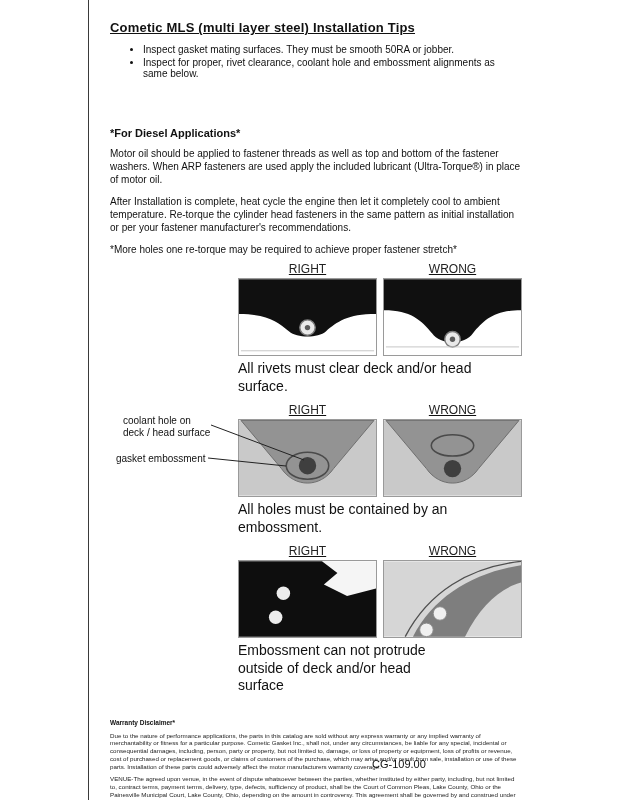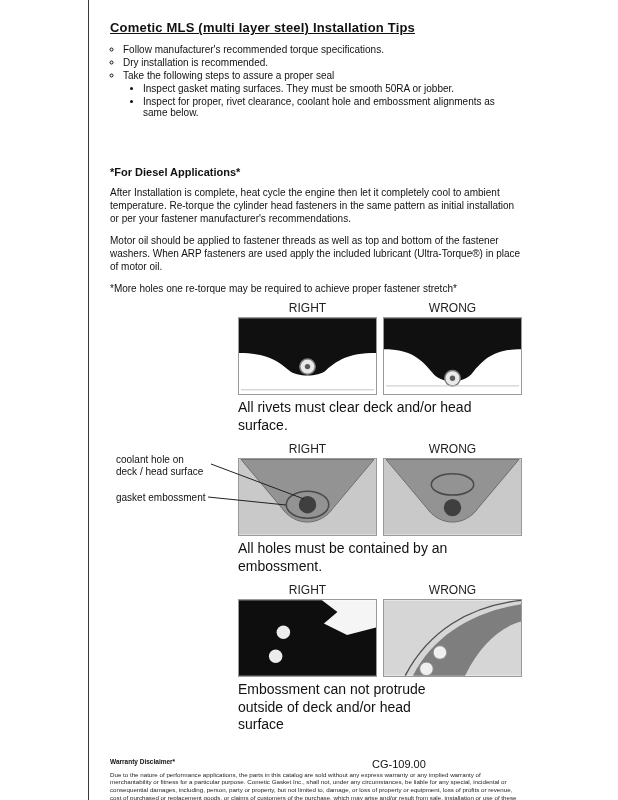--- a/index.html
+++ b/index.html
@@ -27,31 +27,31 @@
   ul.tips li { margin-bottom: 2px; }
   ul.subtips { list-style: disc outside; padding-left: 33px; font-size: 10px; }
   ul.subtips li { margin-bottom: 2px; }
 
   .section-diesel { margin-top: 14px; }
   .diesel-heading { font-size: 11px; font-weight: bold; margin-bottom: 8px; margin-top: 48px; }
   .para { font-size: 10px; line-height: 1.3; margin-bottom: 9px; max-width: 420px; }
   .para.note { margin-bottom: 6px; }
 
   .diagram-block { position: relative; margin-top: 6px; }
-  .diagram-labels { display: flex; gap: 6px; margin-left: 128px; }
+  .diagram-labels { display: flex; gap: 6px; margin-left: 128px; text-decoration: underline; }
   .diagram-labels span { width: 142px; text-align: center; font-size: 12px; color: #222; }
   .diagram-images { display: flex; gap: 6px; margin-left: 128px; margin-top: 2px; }
   .dimg { width: 142px; height: 78px; border: 1px solid #9a9a9a; display: block; }
   .diagram-caption { font-size: 14px; margin-left: 128px; margin-top: 4px; margin-bottom: 8px; line-height: 1.25; }
   .diagram-caption.narrow { max-width: 212px; }
 
   .annotation { position: absolute; font-size: 10px; line-height: 1.2; }
   .annotation.coolant { left: 6px; top: 12px; width: 95px; }
   .annotation.embossment { left: 6px; top: 50px; width: 110px; }
-  .annotation span { display: block; }
+  .annotation span { display: block; margin-left: 7px; }
   .overlay { position: absolute; left: 0; top: 0; pointer-events: none; }
 
   .warranty { margin-top: 24px; max-width: 412px; }
   .warranty h2 { font-size: 6.5px; font-weight: bold; margin-bottom: 6px; }
   .warranty p { font-size: 6.2px; line-height: 1.25; margin-bottom: 5px; color: #1c1c1c; }
 
   .footer {
     position: absolute; left: 372px; top: 758px;
     font-size: 11px; color: #111; text-align: center;
   }
@@ -59,34 +59,29 @@
 </head>
 <body>
 
 <div class="page">
   <div class="left-rule"></div>
 
   <div class="content">
 
     <h1 class="title">Cometic MLS (multi layer steel) Installation Tips</h1>
 
-    <ul class="tips">
-      <li>Follow manufacturer's recommended torque specifications.</li>
-      <li>Dry installation is recommended.</li>
-      <li>Take the following steps to assure a proper seal</li>
-    </ul>
     <ul class="subtips">
       <li>Inspect gasket mating surfaces.  They must be smooth 50RA or jobber.</li>
       <li>Inspect for proper, rivet clearance, coolant hole and embossment alignments as same below.</li>
     </ul>
 
     <div class="section-diesel">
       <h2 class="diesel-heading">*For Diesel Applications*</h2>
+      <p class="para">Motor oil should be applied to fastener threads as well as top and bottom of the fastener washers. When ARP fasteners are used apply the included lubricant (Ultra-Torque®) in place of motor oil.</p>
       <p class="para">After Installation is complete, heat cycle the engine then let it completely cool to ambient temperature. Re-torque the cylinder head fasteners in the same pattern as initial installation or per your fastener manufacturer's recommendations.</p>
-      <p class="para">Motor oil should be applied to fastener threads as well as top and bottom of the fastener washers. When ARP fasteners are used apply the included lubricant (Ultra-Torque®) in place of motor oil.</p>
       <p class="para note">*More holes one re-torque may be required to achieve proper fastener stretch*</p>
     </div>
 
     <div class="diagram-block">
       <div class="diagram-labels">
         <span>RIGHT</span>
         <span>WRONG</span>
       </div>
       <div class="diagram-images">
         <svg class="dimg" viewBox="0 0 142 78">

